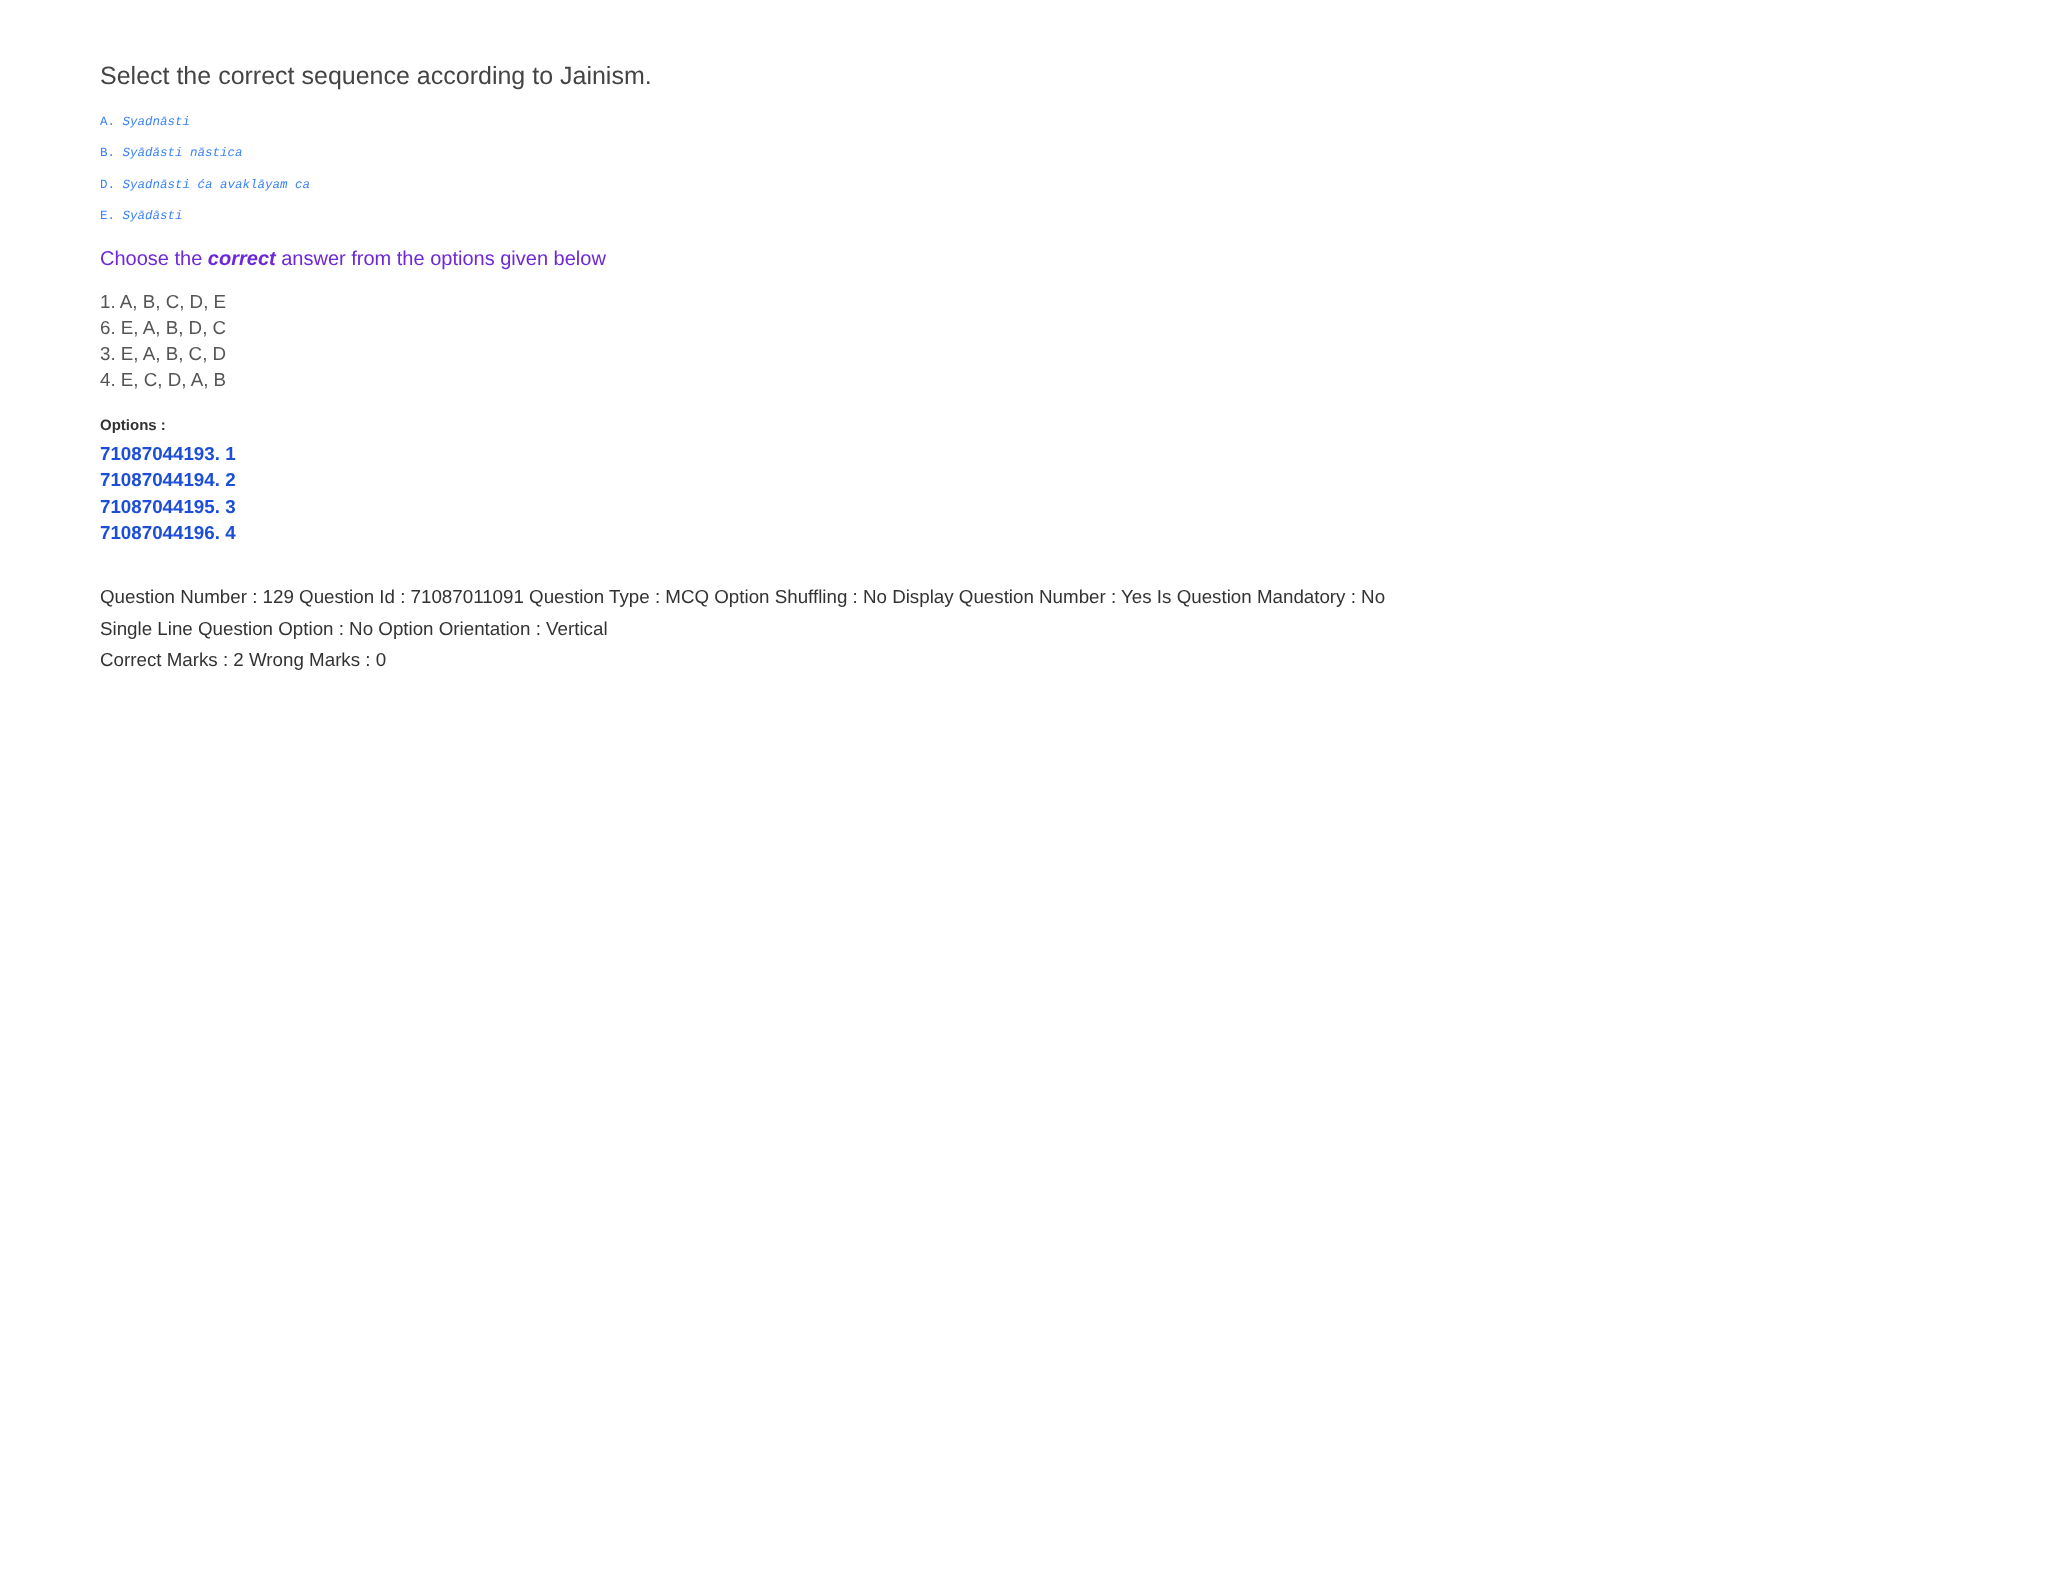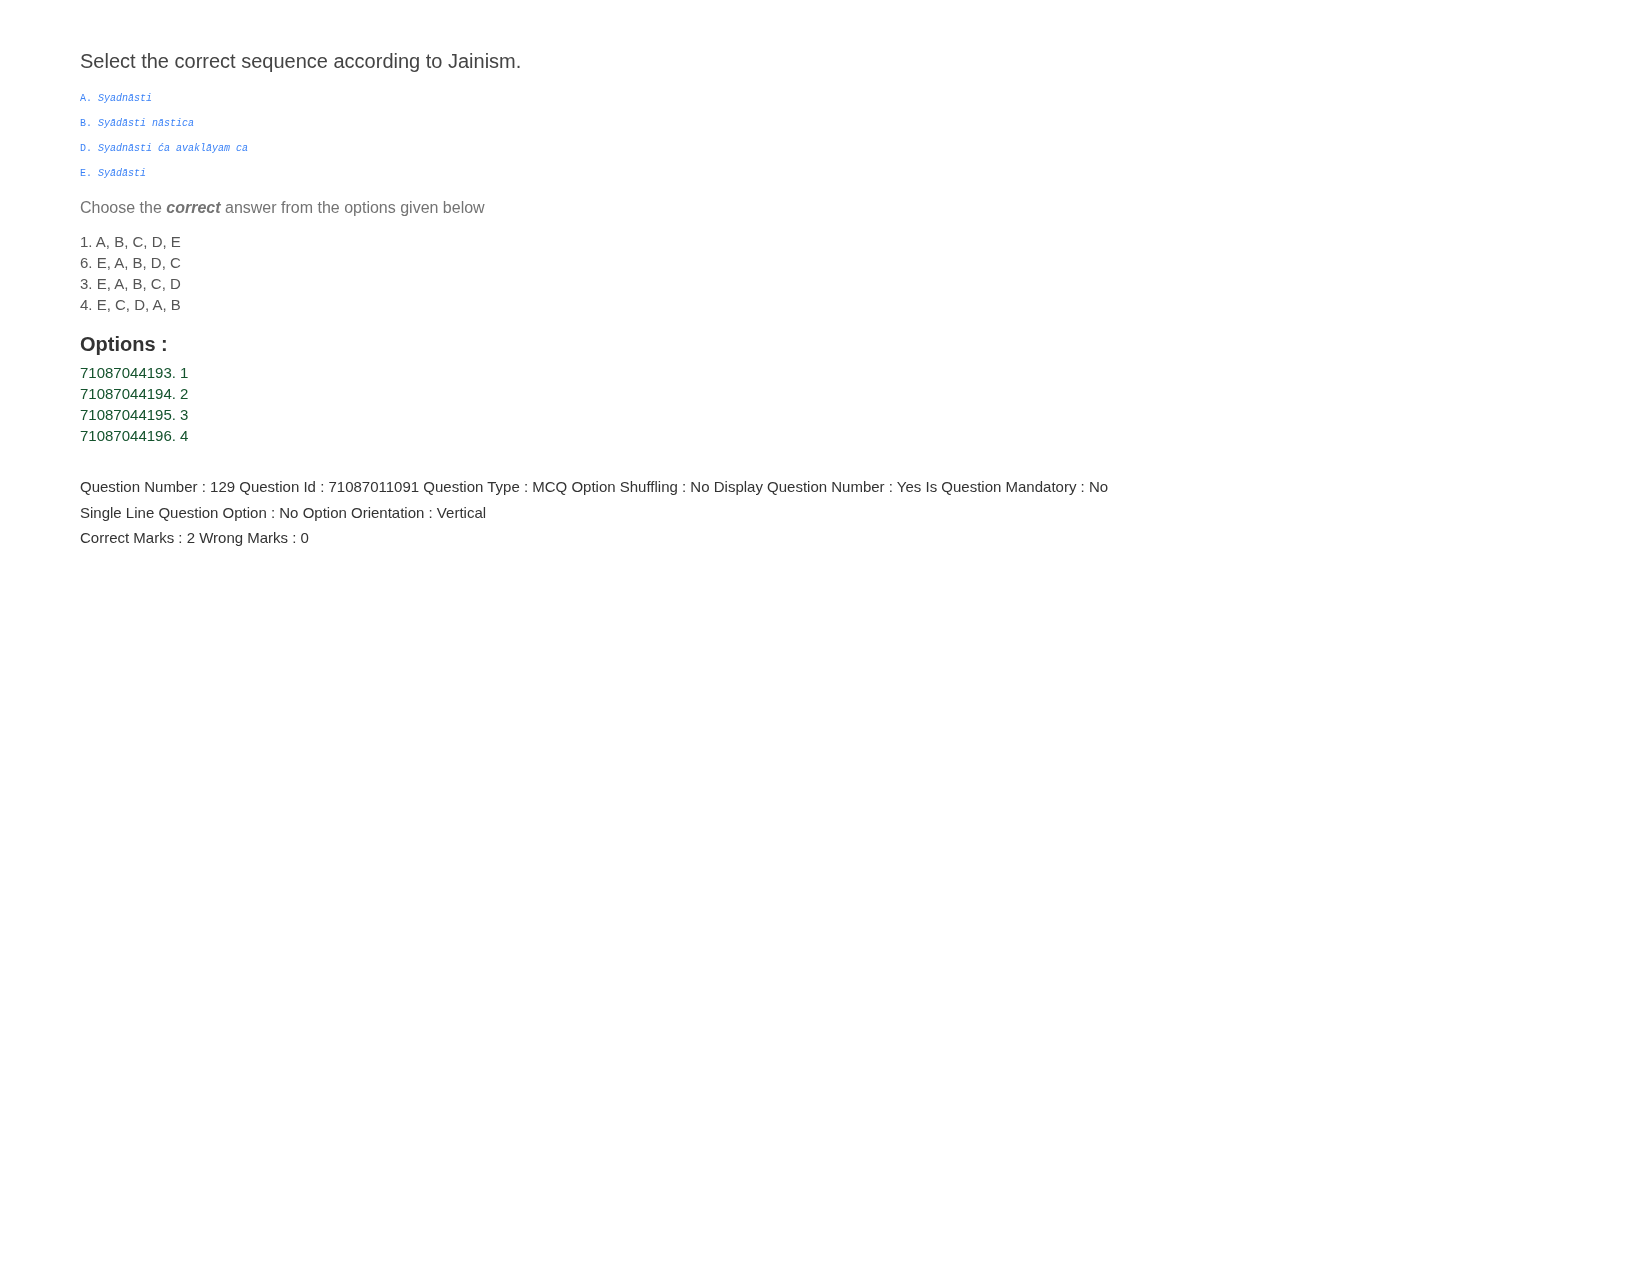--- a/index.html
+++ b/index.html
@@ -29,46 +29,47 @@
       color: #3b82f6;
       margin-bottom: 14px;
       font-style: italic;
       font-family: Liberation Mono, monospace;
     }
     .option-item span.label {
       font-style: normal;
     }
     .choose-text {
       font-size: 16px;
-      color: #737373;
+      color: #6d28d9;
       margin-bottom: 16px;
       margin-top: 20px;
     }
     .choose-text strong {
       font-weight: bold;
       font-style: italic;
     }
     .answer-option {
       font-size: 15px;
       color: #555555;
       margin-bottom: 4px;
     }
     .options-section {
       margin-top: 20px;
     }
     .options-label {
-      font-size: 20px;
+      font-size: 12px;
       font-weight: bold;
       color: #333333;
       margin-bottom: 8px;
     }
     .option-id {
       font-size: 15px;
-      color: #14532d;
+      color: #1d4ed8;
       margin-bottom: 4px;
+      font-weight: bold;
     }
     .question-meta {
       margin-top: 30px;
       font-size: 15px;
       font-weight: normal;
       color: #333333;
       line-height: 1.7;
     }
   </style>
 </head>

